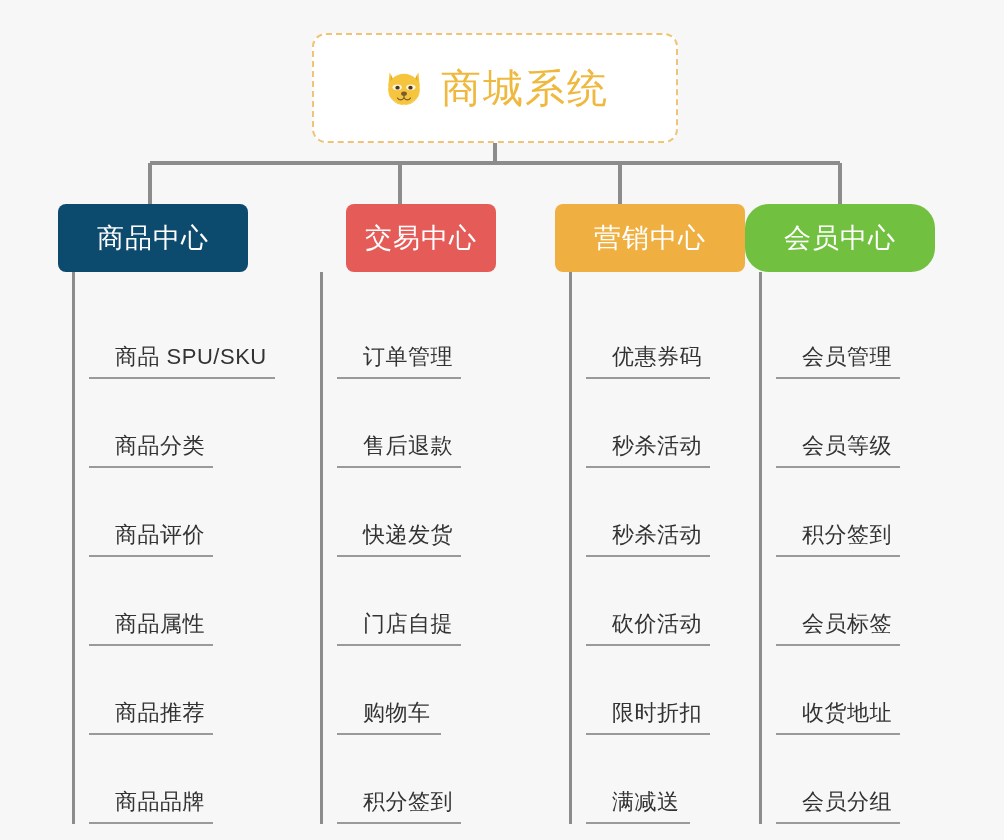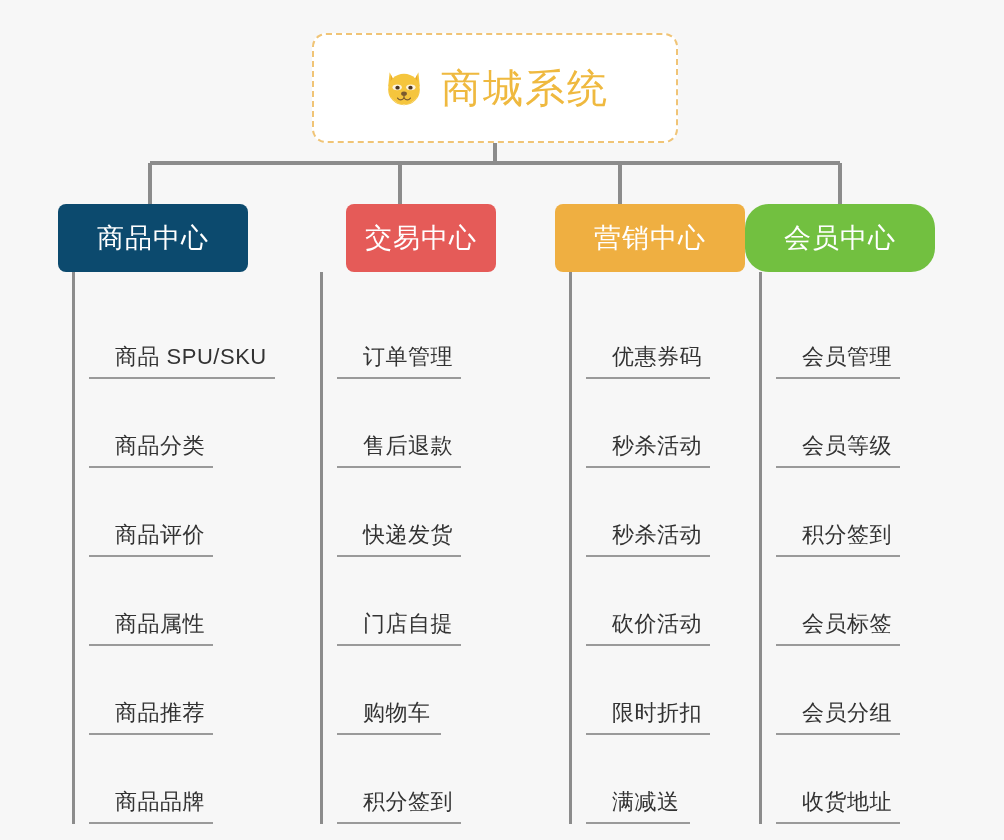--- a/index.html
+++ b/index.html
@@ -287,24 +287,24 @@
         </div>
         <div class="leaf-item w-md">
           <span class="leaf-label">积分签到</span>
           <span class="leaf-rule"></span>
         </div>
         <div class="leaf-item w-md">
           <span class="leaf-label">会员标签</span>
           <span class="leaf-rule"></span>
         </div>
         <div class="leaf-item w-md">
+          <span class="leaf-label">收货地址</span>
+          <span class="leaf-rule"></span>
+        </div>
+        <div class="leaf-item w-md">
           <span class="leaf-label">会员分组</span>
-          <span class="leaf-rule"></span>
-        </div>
-        <div class="leaf-item w-md">
-          <span class="leaf-label">收货地址</span>
           <span class="leaf-rule"></span>
         </div>
       </div>
     </div>
 
   </div>
 </div>
 
 </body></html>

